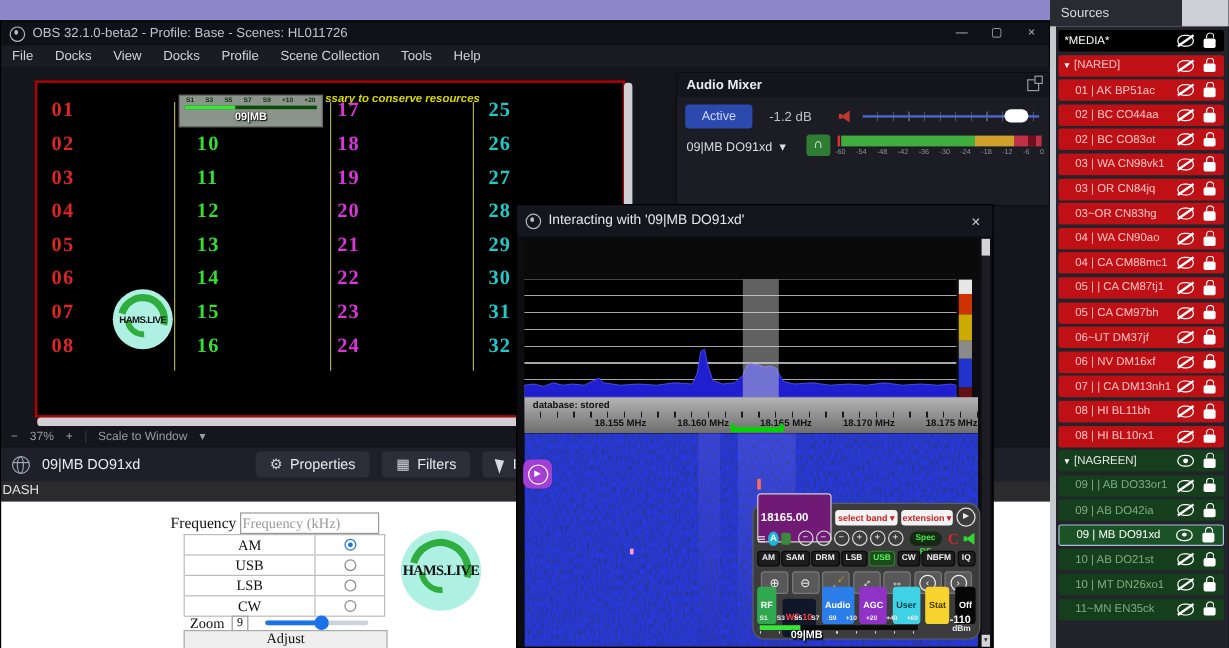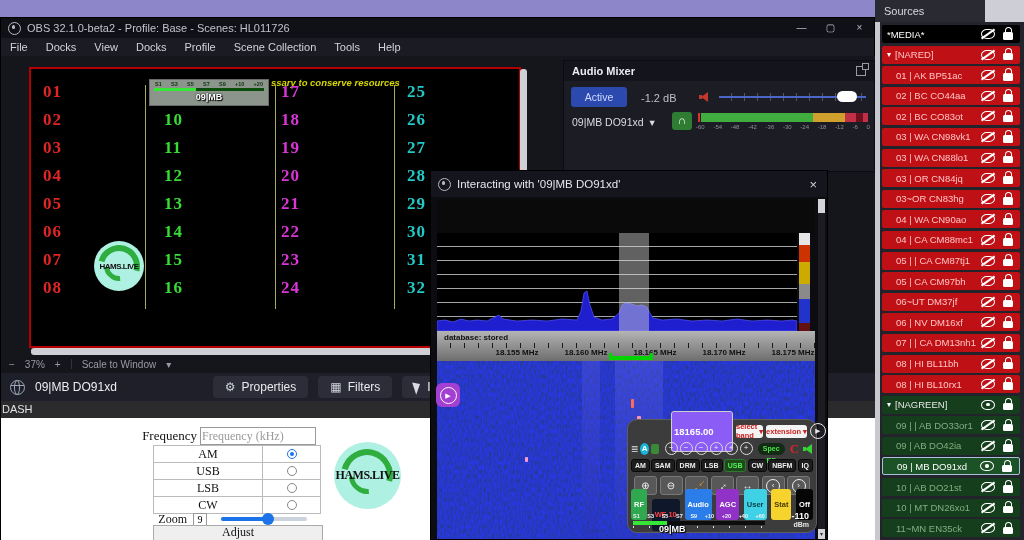--- a/index.html
+++ b/index.html
@@ -133,21 +133,21 @@
   .playbtn{position:absolute;left:5px;top:212px;width:24px;height:24px;background:#a43fd4;border-radius:6px;display:flex;align-items:center;justify-content:center;}
   .playbtn .ring{width:15px;height:15px;border:1.6px solid #fff;border-radius:50%;color:#fff;font-size:7px;text-align:center;line-height:15px;}
   .dscroll{position:absolute;left:387px;top:28px;width:7px;height:340px;background:#1c1c22;}
   .dscroll .thumb{position:absolute;left:0;top:0;width:100%;height:14px;background:#d4d4d8;}
   .dscroll .sarrow{position:absolute;left:0;bottom:0;width:100%;height:10px;background:#d4d4d8;color:#333;font-size:6px;text-align:center;line-height:10px;}
 
   
   .panel{position:absolute;left:196px;top:248px;width:190px;height:114px;background:#3c3c3c;border:1px solid #5e5e5e;border-radius:10px;box-sizing:border-box;z-index:5;}
   .prow{position:absolute;left:3px;right:3px;display:flex;align-items:center;}
   .prow1{top:3px;height:16px;gap:3px;}
-  .pfreq{width:56px;height:13px;background:#8b5cf6;color:#fff;border:1px solid #cfcfcf;border-radius:3px;font:bold 9.5px "Liberation Sans",sans-serif;padding:13px 2px;box-sizing:content-box;margin-left:40px;}
+  .pfreq{width:56px;height:13px;background:#701a75;color:#fff;border:1px solid #cfcfcf;border-radius:3px;font:bold 9.5px "Liberation Sans",sans-serif;padding:13px 2px;box-sizing:content-box;}
   .pselect{height:13px;background:#f3f3f3;border-radius:3px;color:#c22;font:bold 7.5px "Liberation Sans",sans-serif;display:flex;align-items:center;justify-content:center;gap:2px;}
   .pband{width:60px;} .pext{width:50px;}
   .pplay{width:14px;height:14px;border:1.6px solid #e8e8e8;border-radius:50%;color:#e8e8e8;font-size:6.5px;text-align:center;line-height:14px;flex:none;}
   .prow2{top:21px;height:15px;gap:2px;}
   .pham{color:#e8e8e8;font-size:12px;line-height:12px;}
   .pA{width:12px;height:12px;border-radius:50%;background:#19b5d8;color:#fff;font:bold 8px "Liberation Sans",sans-serif;text-align:center;line-height:12px;}
   .psq{width:10px;height:10px;background:#3a8a3a;border-radius:2px;}
   .zoomset{display:flex;gap:2px;margin-left:4px;}
   .zc{width:11px;height:11px;border:1.2px solid #ddd;border-radius:50%;color:#eee;font-size:8px;text-align:center;line-height:10px;}
   .pspec{width:36px;height:12px;background:#142a14;border-radius:6px;color:#46e846;font:bold 7px "Liberation Sans",sans-serif;text-align:center;line-height:12px;margin-left:3px;}
@@ -624,27 +624,20 @@
         </div>
 
         <div class="src-row red child">
 
           <span class="src-label">03 | WA CN98vk1</span>
           <span class="spacer"></span>
           <span class="eye slash"></span>
           <span class="lock"></span>
         </div>
 
-        <div class="src-row red child">
-
-          <span class="src-label">03 | WA CN88lo1</span>
-          <span class="spacer"></span>
-          <span class="eye slash"></span>
-          <span class="lock"></span>
-        </div>
 
         <div class="src-row red child">
 
           <span class="src-label">03 | OR CN84jq</span>
           <span class="spacer"></span>
           <span class="eye slash"></span>
           <span class="lock"></span>
         </div>
 
         <div class="src-row red child">

